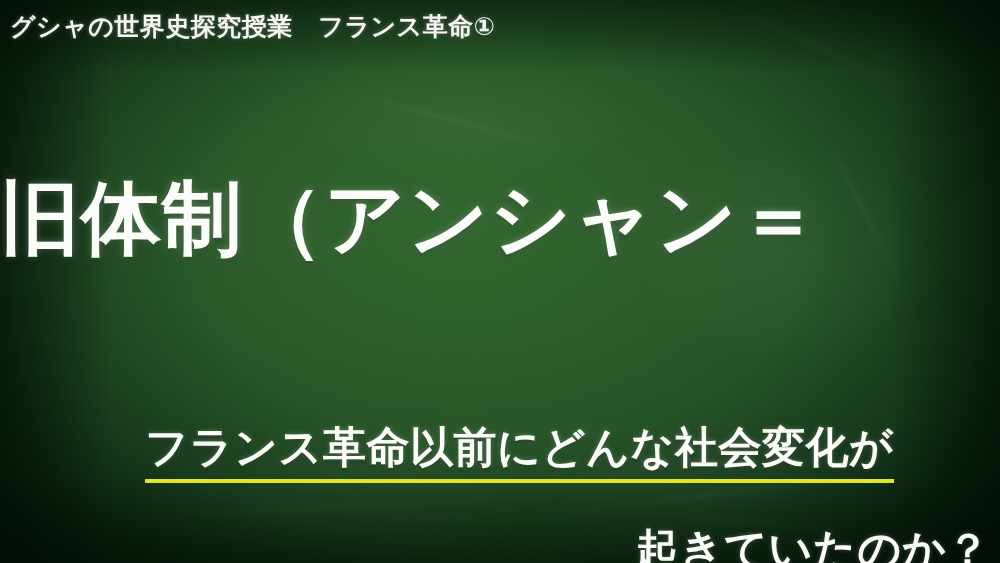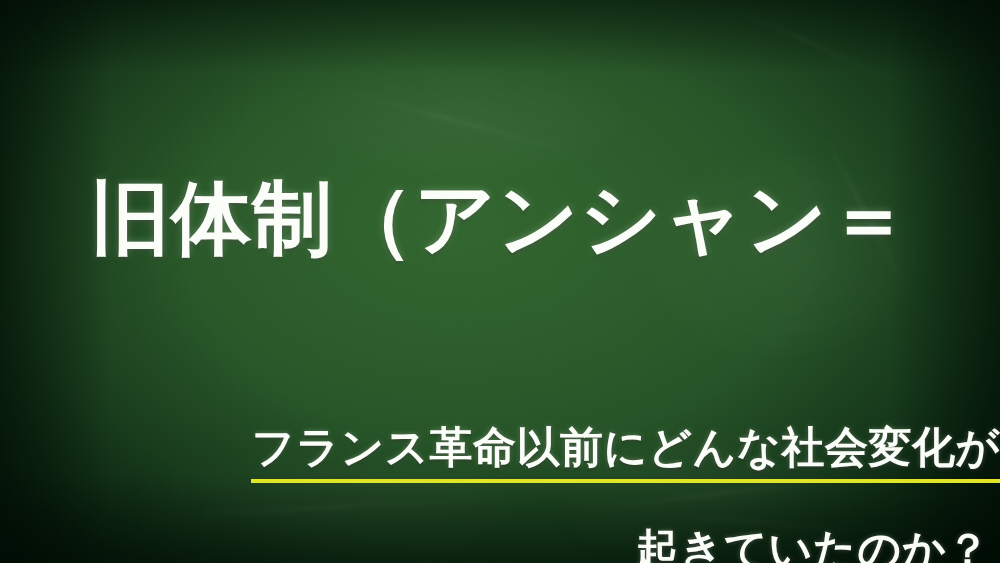--- a/index.html
+++ b/index.html
@@ -102,21 +102,21 @@
        0 0 4px rgba(226,240,218,0.40),
        0 1px 2px rgba(0,0,0,0.55);
   }
 
   
   .title-block {
     position: absolute;
     left: 0;
     top: 164px;
     width: 1000px;
-    text-align: center;
+    text-align: left;
   }
   .title-line {
     font-size: 80px;
     line-height: 1.38;
     font-weight: 700;
     letter-spacing: 1px;
     color: #fbfdf8;
     white-space: pre;
     text-shadow:
        0 0 7px rgba(228,243,220,0.33),
@@ -127,21 +127,21 @@
   .subtitle-block {
     position: absolute;
     left: 0;
     top: 400px;
     width: 1000px;
   }
   .sub-row {
     display: block;
     white-space: pre;
   }
-  .sub-row-1 { text-align: right;  padding-left: 8px; }
+  .sub-row-1 { text-align: center;  padding-left: 8px; }
   .sub-row-2 { text-align: right; padding-right: 10px; }
 
   .sub-text {
     display: inline-block;
     font-size: 43px;
     line-height: 1.32;
     font-weight: 700;
     letter-spacing: 0.5px;
     color: #fbfdf8;
     padding-bottom: 3px;
@@ -168,20 +168,21 @@
     <div class="streak" style="left:560px; top:490px; width:330px; height:6px;  transform:rotate(-7deg);"></div>
     <div class="streak" style="left:610px; top:520px; width:300px; height:5px;  transform:rotate(5deg);"></div>
     <div class="streak" style="left:120px; top:505px; width:420px; height:5px;  transform:rotate(-3deg);"></div>
     <div class="streak" style="left:760px; top:210px; width:210px; height:4px;  transform:rotate(62deg);"></div>
     <div class="streak" style="left:330px; top:120px; width:260px; height:4px;  transform:rotate(15deg);"></div>
   </div>
 
   <div class="board-vignette"></div>
   <div class="board-vignette-edges"></div>
 
+  <div class="header">グシャの世界史探究授業　フランス革命①</div>
 
   <div class="title-block">
     <div class="title-line">旧体制（アンシャン＝</div>
   </div>
 
   <div class="subtitle-block">
     <div class="sub-row sub-row-1">
       <span class="sub-text">フランス革命以前にどんな社会変化が</span>
     </div>
     <div class="sub-row sub-row-2">

